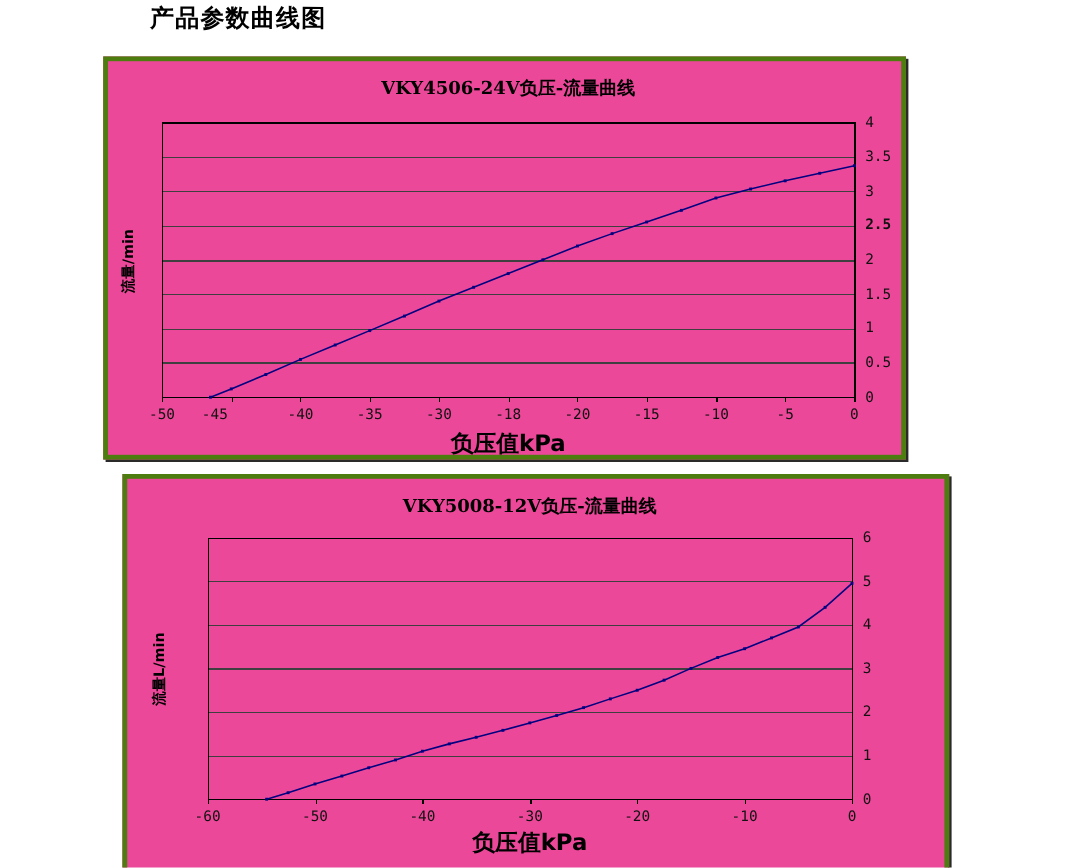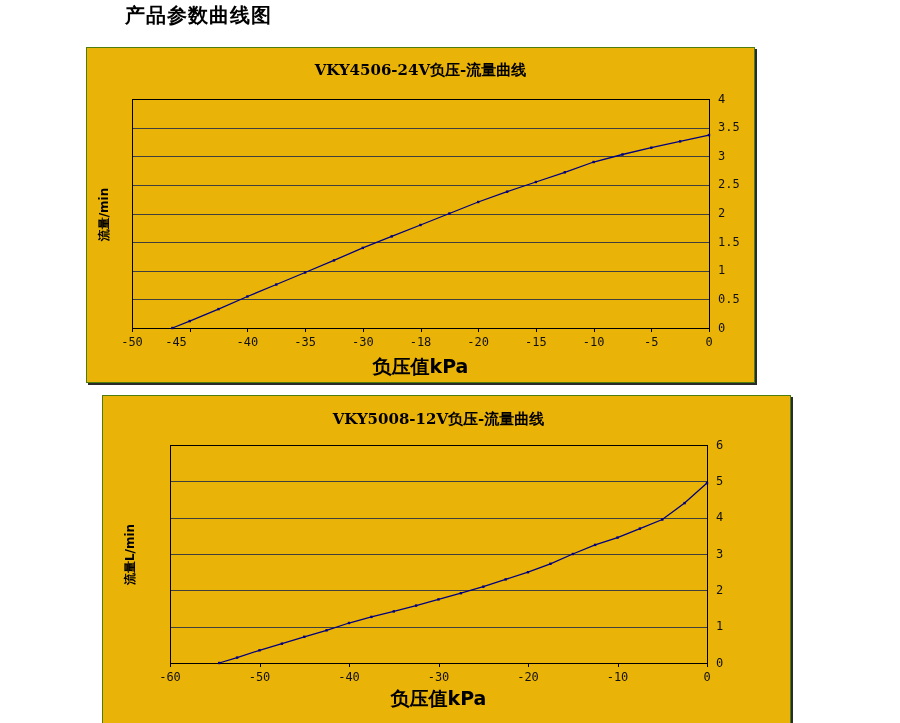--- a/index.html
+++ b/index.html
@@ -14,22 +14,22 @@
     position: absolute;
     left: 125px; top: 2px;
     margin: 0;
     font-size: 20px;
     font-weight: bold;
     color: #000000;
     letter-spacing: 1px;
   }
   .chart-panel {
     position: absolute;
-    background: #eab308;
-    border: 1px solid #4d7c0f;
+    background: #ec4899;
+    border: 4px solid #4d7c0f;
     box-shadow: 2px 2px 0 #2a2a2a;
     box-sizing: border-box;
   }
   .chart-title {
     position: absolute;
     text-align: center;
     font-size: 15px;
     font-weight: bold;
     color: #000000;
     font-family: "DejaVu Serif", serif;
@@ -130,21 +130,21 @@
     <div class="tick-label x" style="left: 366.2px; top: 287px; width: 50px;">-20</div>
     <div class="tick-label x" style="left: 423.9px; top: 287px; width: 50px;">-15</div>
     <div class="tick-label x" style="left: 481.6px; top: 287px; width: 50px;">-10</div>
     <div class="tick-label x" style="left: 539.3px; top: 287px; width: 50px;">-5</div>
     <div class="tick-label x" style="left: 597px; top: 287px; width: 50px;">0</div>
     <div class="tick-label y" style="left: 631px; top: 272.5px; width: 38px;">0</div>
     <div class="tick-label y" style="left: 631px; top: 243.875px; width: 38px;">0.5</div>
     <div class="tick-label y" style="left: 631px; top: 215.25px; width: 38px;">1</div>
     <div class="tick-label y" style="left: 631px; top: 186.625px; width: 38px;">1.5</div>
     <div class="tick-label y" style="left: 631px; top: 158px; width: 38px;">2</div>
-    <div class="tick-label y" style="left: 631px; top: 129.375px; width: 38px;">2.5</div>
+    <div class="tick-label y" style="left: 631px; top: 129.375px; width: 38px; font-weight: bold;">2.5</div>
     <div class="tick-label y" style="left: 631px; top: 100.75px; width: 38px;">3</div>
     <div class="tick-label y" style="left: 631px; top: 72.125px; width: 38px;">3.5</div>
     <div class="tick-label y" style="left: 631px; top: 43.5px; width: 38px;">4</div>
   </div>
 
 <div class="chart-panel" id="panel-1" style="left:102px; top:395px; width:689px; height:392px;">
   <div class="chart-title" style="left: 67px; width: 537px; top: 14px;">VKY5008-12V负压-流量曲线</div>
   <div class="axis-title-y" style="width: 110px; left: -28px; top: 150px;">流量L/min</div>
   <div class="plot-host" style="left: 67px; top: 49px; width: 537px; height: 218px;">
       <svg width="539" height="225" style="overflow:visible;display:block">

